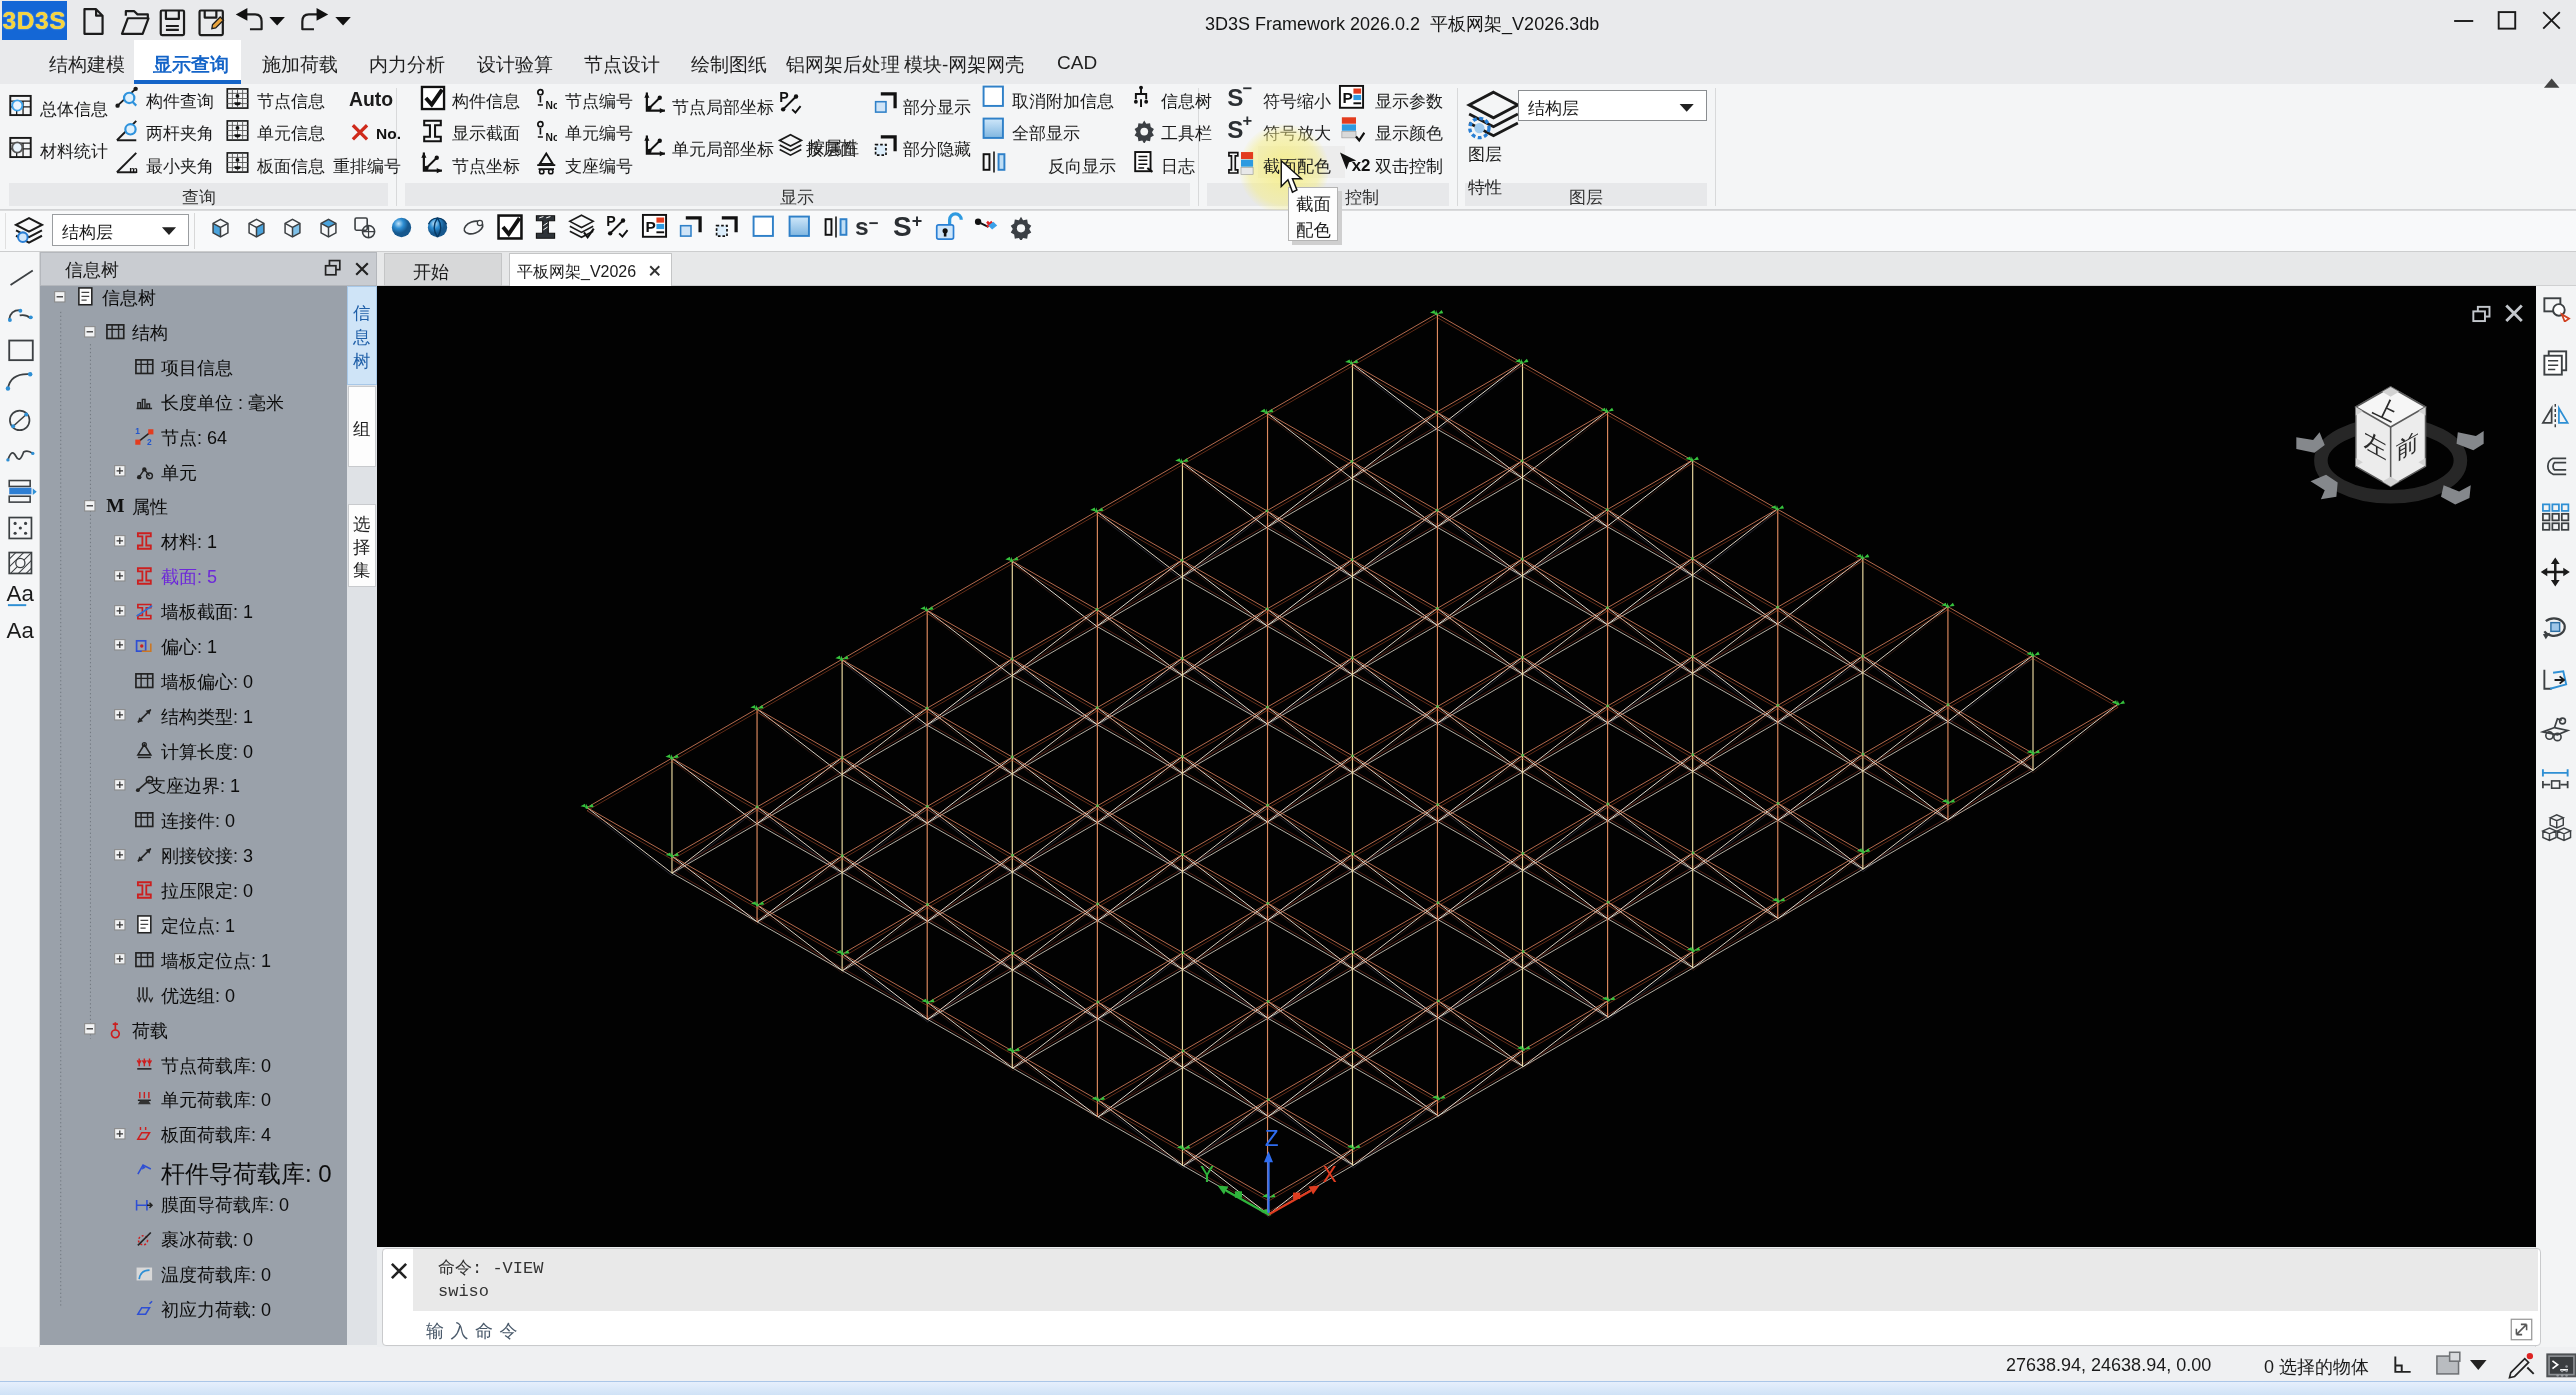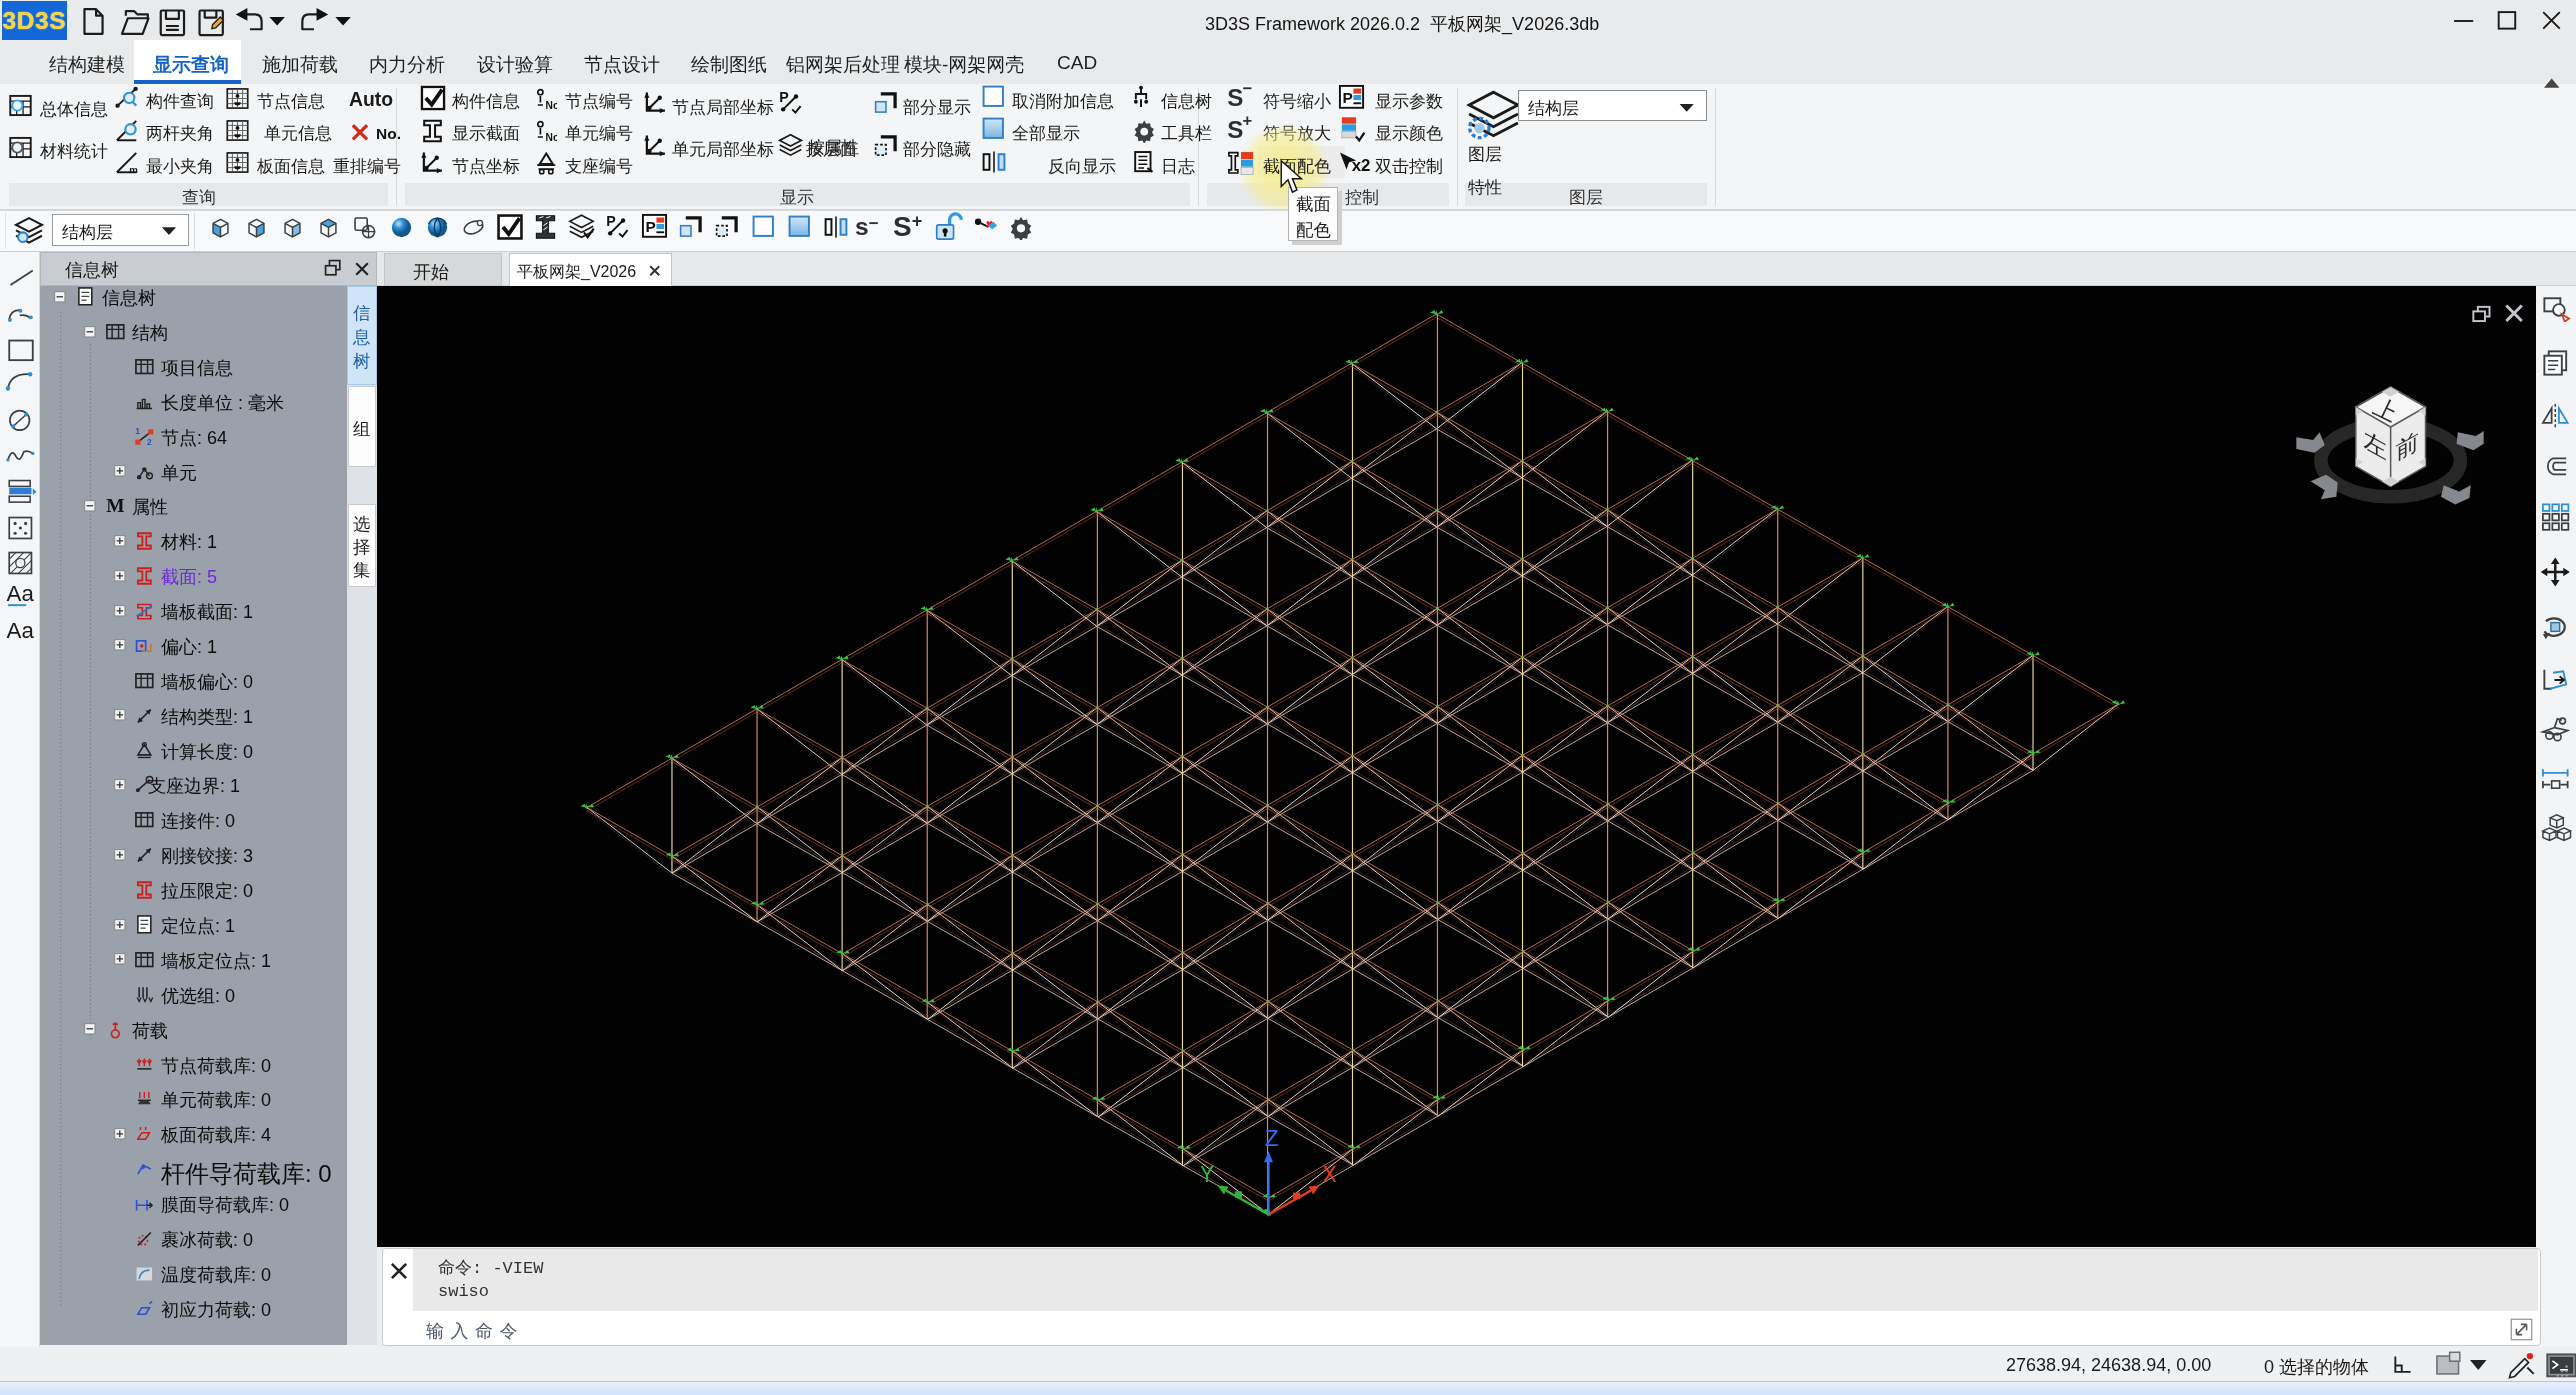--- a/index.html
+++ b/index.html
@@ -108,21 +108,21 @@
 <path d="M18 22 l0 -10 m -5 12 a5 5 0 0 0 10 0 z" fill="#111"></path>
 <circle cx="18" cy="14" r="3" fill="#111"></circle>
     </svg>
 <div class="txt" style="left:257px;top:90px;font-size:17px;">节点信息</div>
 <svg class="abs" style="left:226px;top:119px" width="23" height="23" viewBox="0 0 36 36">
 <rect x="2" y="3" width="32" height="30" fill="none" stroke="#1a1a1a" stroke-width="2.6"></rect>
 <path d="M2 10 h32 M10 3 v30 M18 3 v30 M26 3 v30 M2 18 h32 M2 26 h32" stroke="#555" stroke-width="1.4"></path>
 <path d="M18 22 l0 -10 m -5 12 a5 5 0 0 0 10 0 z" fill="#111"></path>
 <circle cx="18" cy="14" r="3" fill="#111"></circle>
     </svg>
-<div class="txt" style="left:264px;top:122px;font-size:17px;">单元信息</div>
+<div class="txt" style="left:257px;top:122px;font-size:17px;">单元信息</div>
 <svg class="abs" style="left:226px;top:151px" width="23" height="23" viewBox="0 0 36 36">
 <rect x="2" y="3" width="32" height="30" fill="none" stroke="#1a1a1a" stroke-width="2.6"></rect>
 <path d="M2 10 h32 M10 3 v30 M18 3 v30 M26 3 v30 M2 18 h32 M2 26 h32" stroke="#555" stroke-width="1.4"></path>
 <path d="M18 22 l0 -10 m -5 12 a5 5 0 0 0 10 0 z" fill="#111"></path>
 <circle cx="18" cy="14" r="3" fill="#111"></circle>
     </svg>
 <div class="txt" style="left:257px;top:155px;font-size:17px;">板面信息</div>
 <div class="txt" style="left:349px;top:88px;font-size:19.4px;font-weight:bold;">Auto</div>
 <svg class="abs" style="left:349px;top:120px" width="71" height="26" viewBox="0 0 110 40">
 <path d="M6 8 l22 22 M28 8 L6 30" stroke="#cf2a1b" stroke-width="5"></path>

